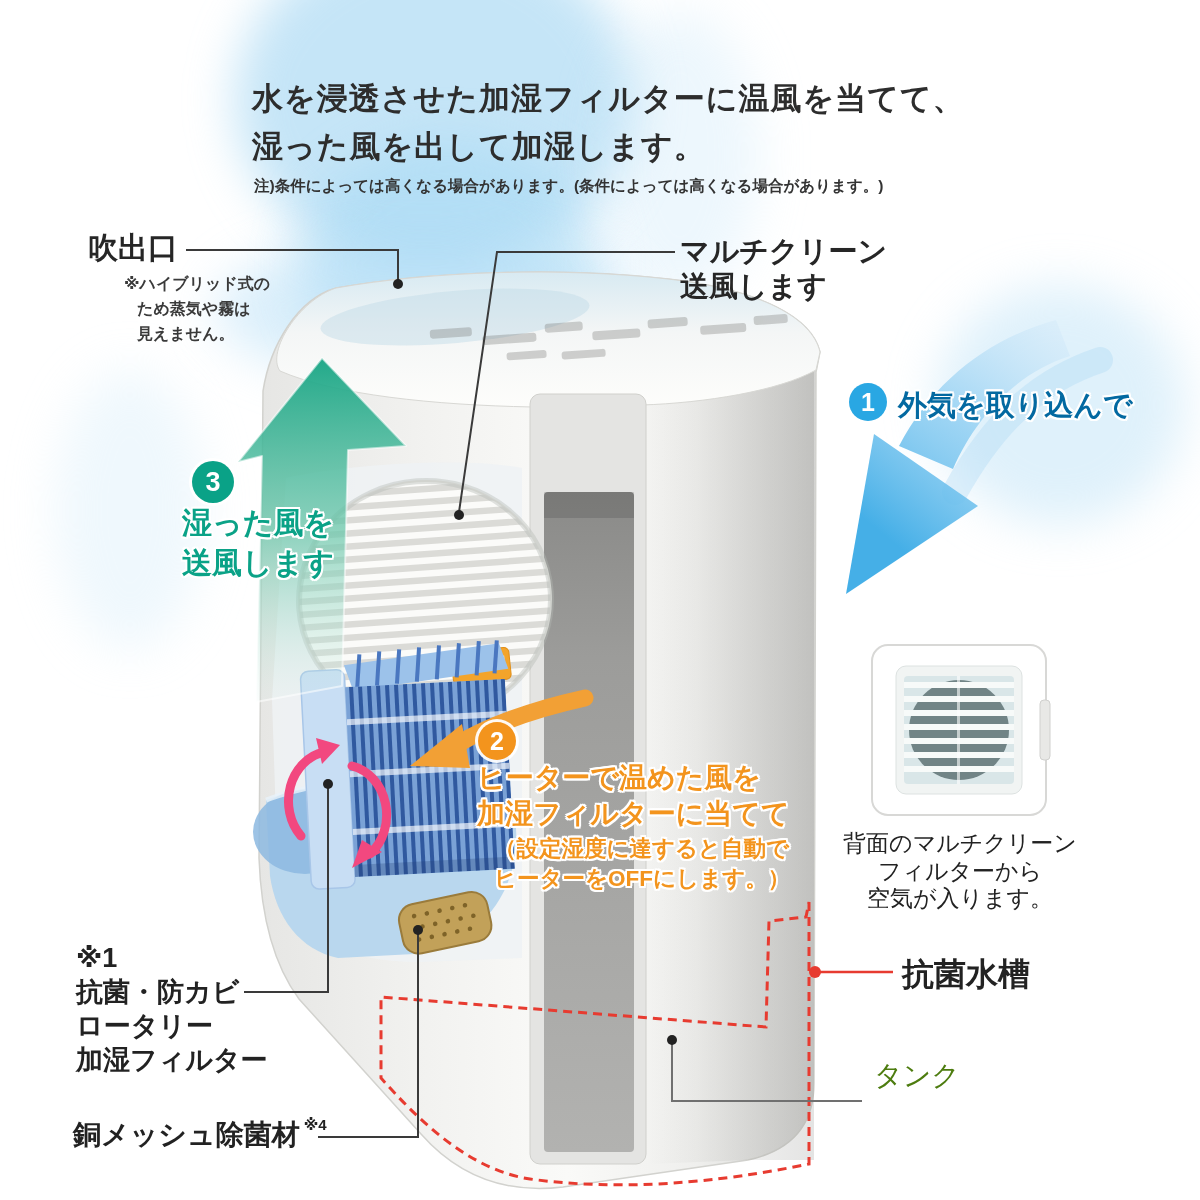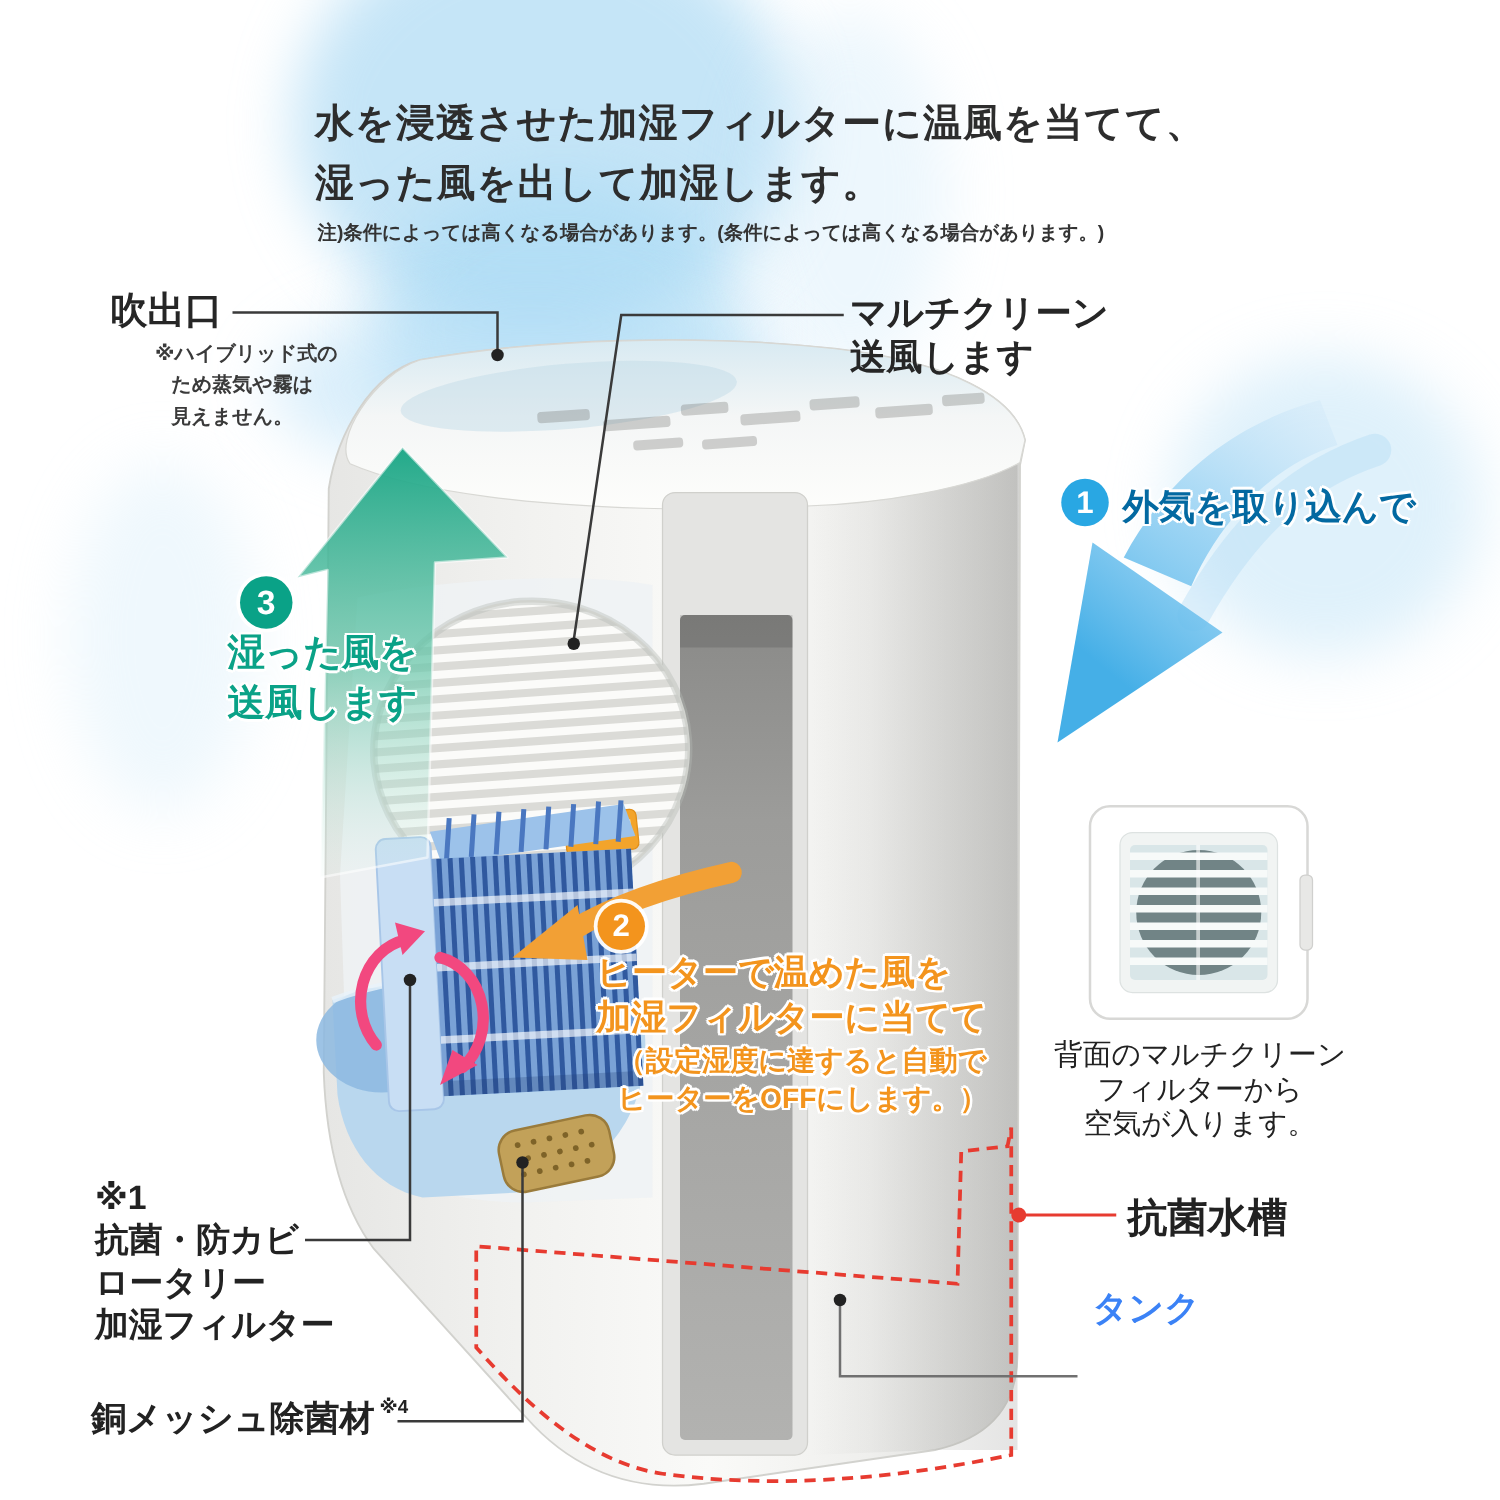--- a/index.html
+++ b/index.html
@@ -315,21 +315,21 @@
     <div>抗菌・防カビ</div>
     <div>ロータリー</div>
     <div>加湿フィルター</div>
   </div>
 
   <div class="txt" style="left:73px;top:1116px;font-size:28px;font-weight:800;color:#222;">
     <span>銅メッシュ除菌材</span><sup class="ref">※4</sup>
   </div>
 
   <div class="txt" style="left:902px;top:953px;font-size:32px;font-weight:800;color:#222;">抗菌水槽</div>
-  <div class="txt" style="left:874px;top:1028px;font-size:28px;font-weight:700;color:#3b82f6;">タンク</div>
+  <div class="txt" style="left:874px;top:1057px;font-size:28px;font-weight:400;color:#4d7c0f;">タンク</div>
 
   <div class="txt lh-list" style="left:840px;top:830px;width:240px;text-align:center;font-size:23px;font-weight:400;line-height:27.5px;color:#222;white-space:normal;">
     <div>背面のマルチクリーン</div>
     <div>フィルターから</div>
     <div>空気が入ります。</div>
   </div>
 
 </div>
 
 </body></html>

